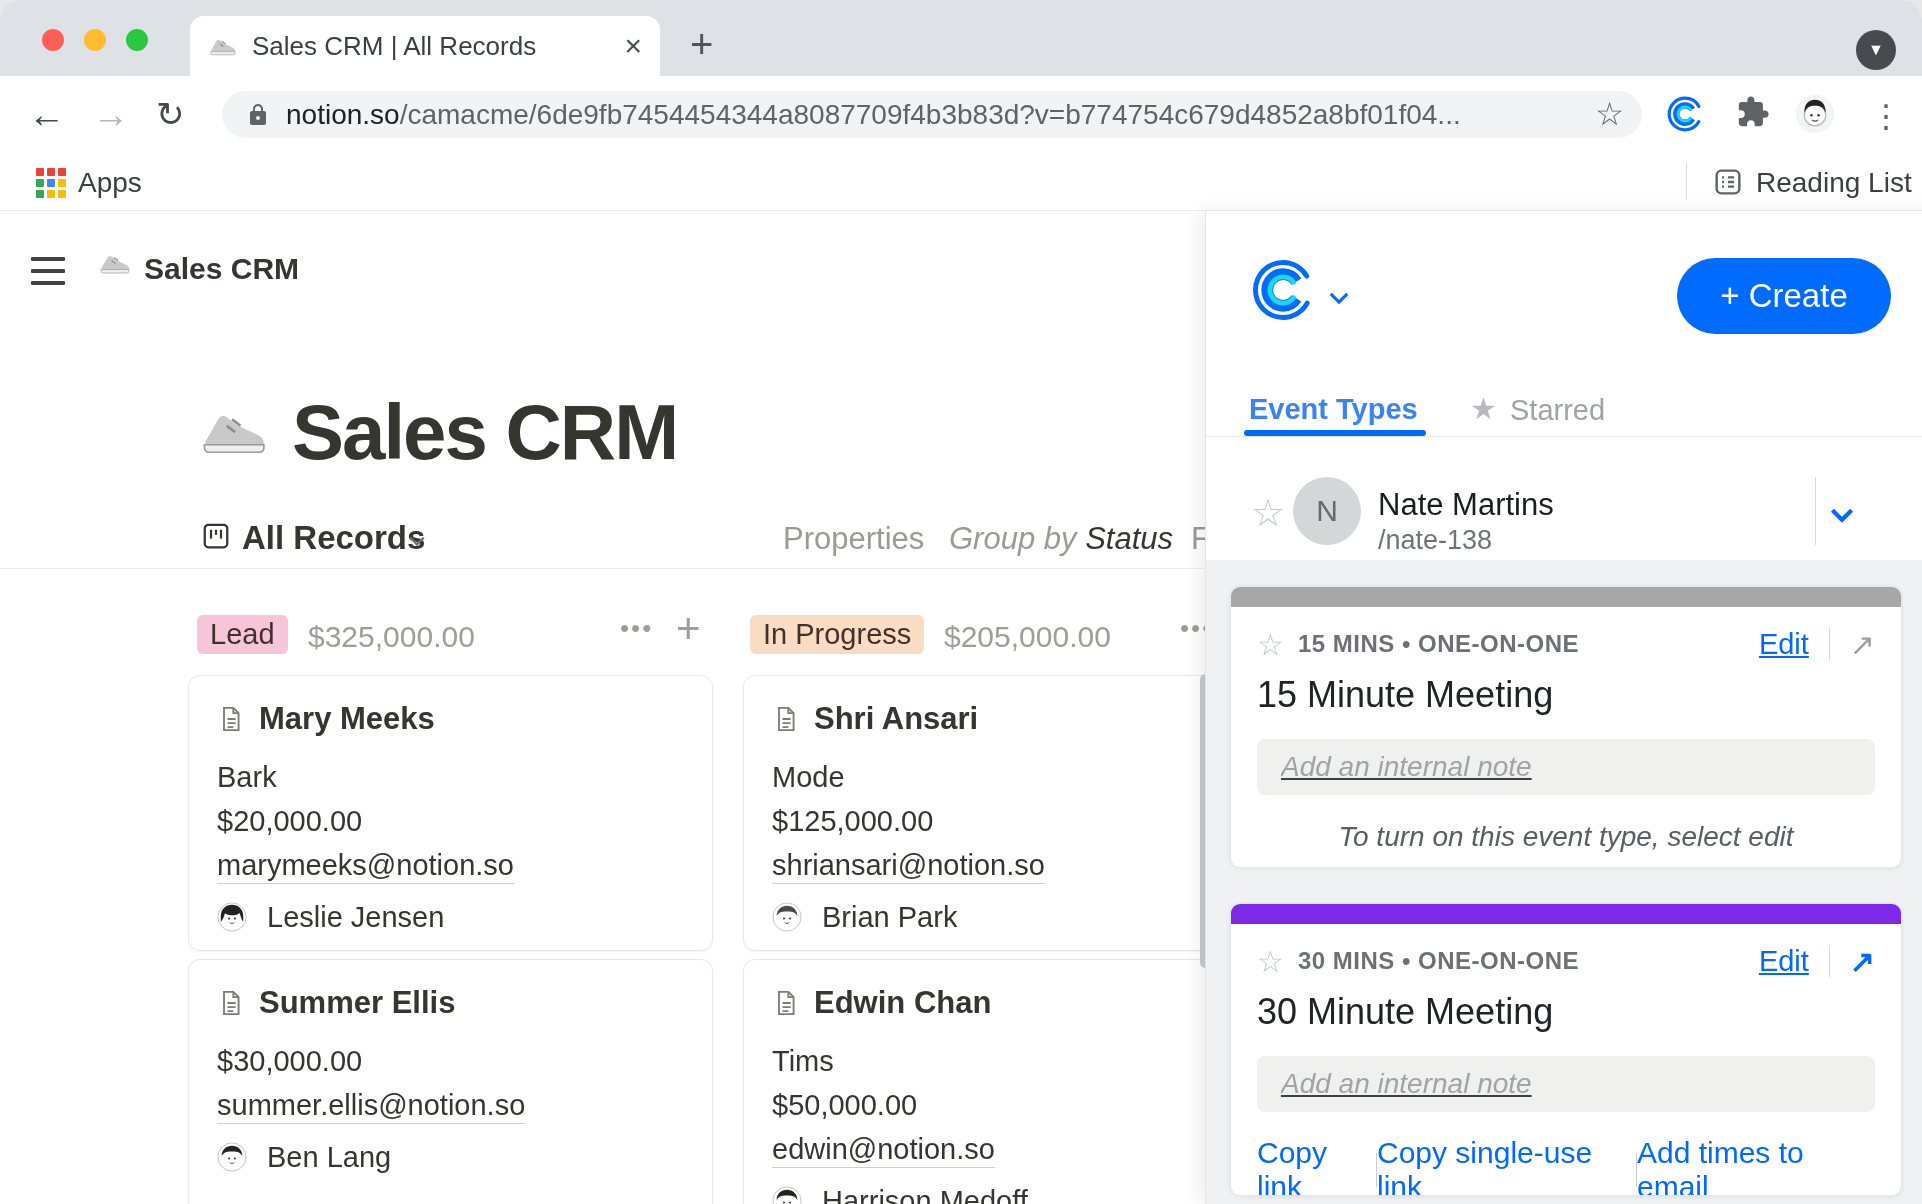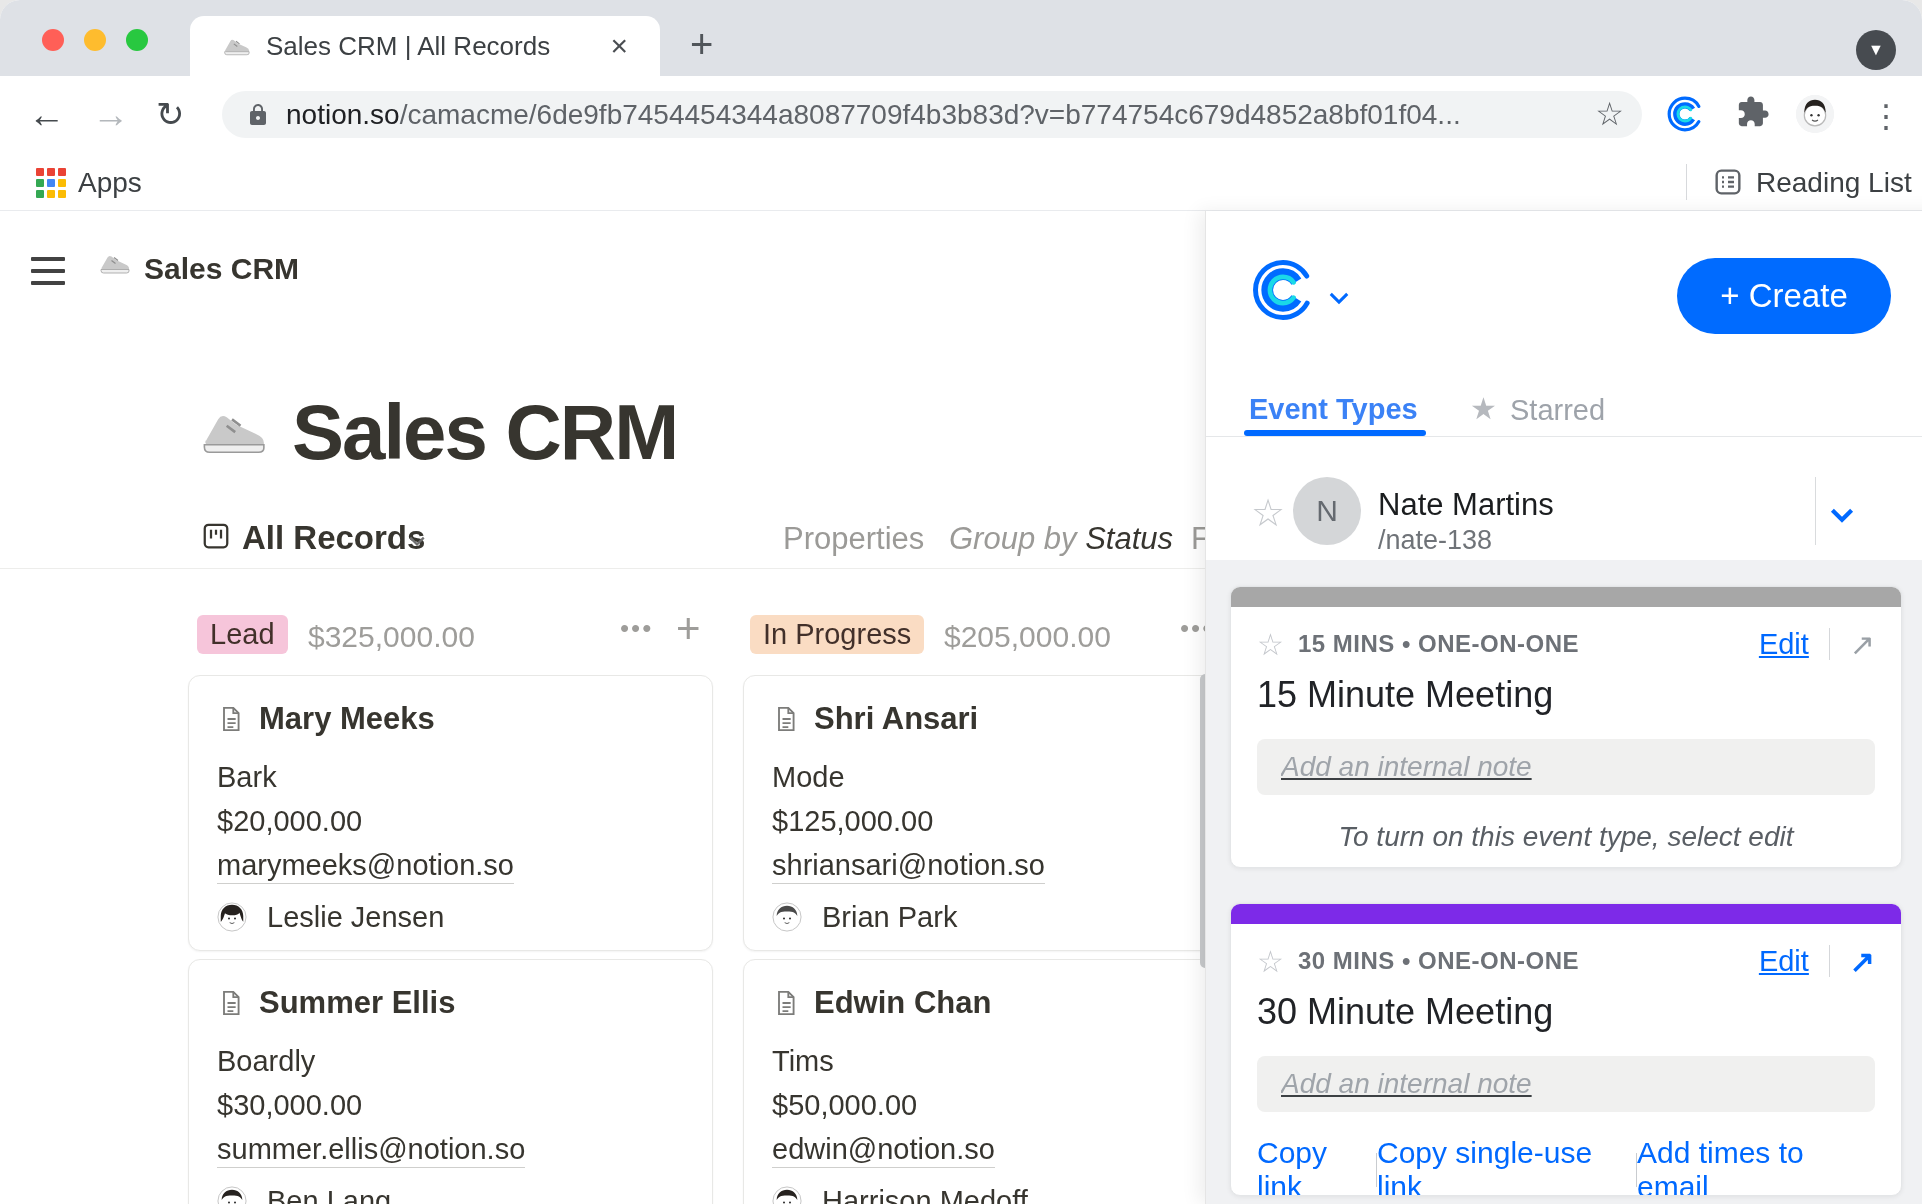--- a/index.html
+++ b/index.html
@@ -8,21 +8,21 @@
   .screen { position:relative; width:1922px; height:1204px; background:#fff;
             border-radius:20px 20px 0 0; overflow:hidden; }
 
   
   .tabstrip { position:absolute; left:0; top:0; width:1922px; height:76px; background:#dee1e6; }
   .light { position:absolute; top:29px; width:22px; height:22px; border-radius:50%; }
   .light.red { left:42px; background:#ff5f57; }
   .light.yellow { left:84px; background:#febc2e; }
   .light.green { left:126px; background:#28c840; }
   .tab { position:absolute; left:190px; top:16px; width:470px; height:60px; background:#fff;
-         border-radius:14px 14px 0 0; display:flex; align-items:center; padding:0 32px; gap:16px; }
+         border-radius:14px 14px 0 0; display:flex; align-items:center; padding:0 18px; gap:16px; }
   .tab-title { font-size:26px; color:#3c4043; flex:1; white-space:nowrap; overflow:hidden; }
   .tab-close { font-size:30px; color:#4a4e52; cursor:default; }
   .newtab { position:absolute; left:690px; top:22px; font-size:40px; font-weight:300; color:#50555a; }
   .caret-circle { position:absolute; left:1856px; top:30px; width:40px; height:40px; border-radius:50%;
                   background:#474b50; color:#fff; display:flex; align-items:center; justify-content:center; font-size:16px; }
 
   .toolbar { position:absolute; left:0; top:76px; width:1922px; height:77px; background:#fff; }
   .navbtn { position:absolute; top:18px; font-size:37px; }
   .urlbar { position:absolute; left:222px; top:15px; width:1420px; height:47px; border-radius:24px;
             background:#f1f3f4; display:flex; align-items:center; padding:0 60px 0 24px; gap:16px; }
@@ -304,21 +304,20 @@
 
       <div class="card" style="left:188px;top:748px;">
         <div class="name-row">
           <svg width="28" height="28" viewBox="0 0 24 24" fill="none" stroke="#7c7c7a" stroke-width="1.6">
             <path d="M6 2.5h8l4.5 4.5v14.5H6z"></path>
               <path d="M14 2.5V7h4.5"></path>
               <path d="M9 12h7M9 15.5h7M9 19h5"></path>
           </svg>
           <span class="name">Summer Ellis</span>
         </div>
-        <div class="line">Boardly</div>
         <div class="line">$30,000.00</div>
         <div class="line email"><span>summer.ellis@notion.so</span></div>
         <div class="person-row">
           <svg width="30" height="30" viewBox="0 0 32 32">
             <circle cx="16" cy="16" r="15" fill="#fff" stroke="#c2c2c2"></circle>
             <path d="M5 15c0-7 5-11 11-11s11 4 11 11c-2-3.5-4-5-11-5s-9 1.5-11 5z" fill="#26221f"></path>
             <circle cx="12.8" cy="17.5" r="1.1" fill="#333"></circle>
               <circle cx="19.2" cy="17.5" r="1.1" fill="#333"></circle>
             <path d="M13.5 22q2.5 2 5 0" stroke="#555" fill="none"></path>
           </svg>

